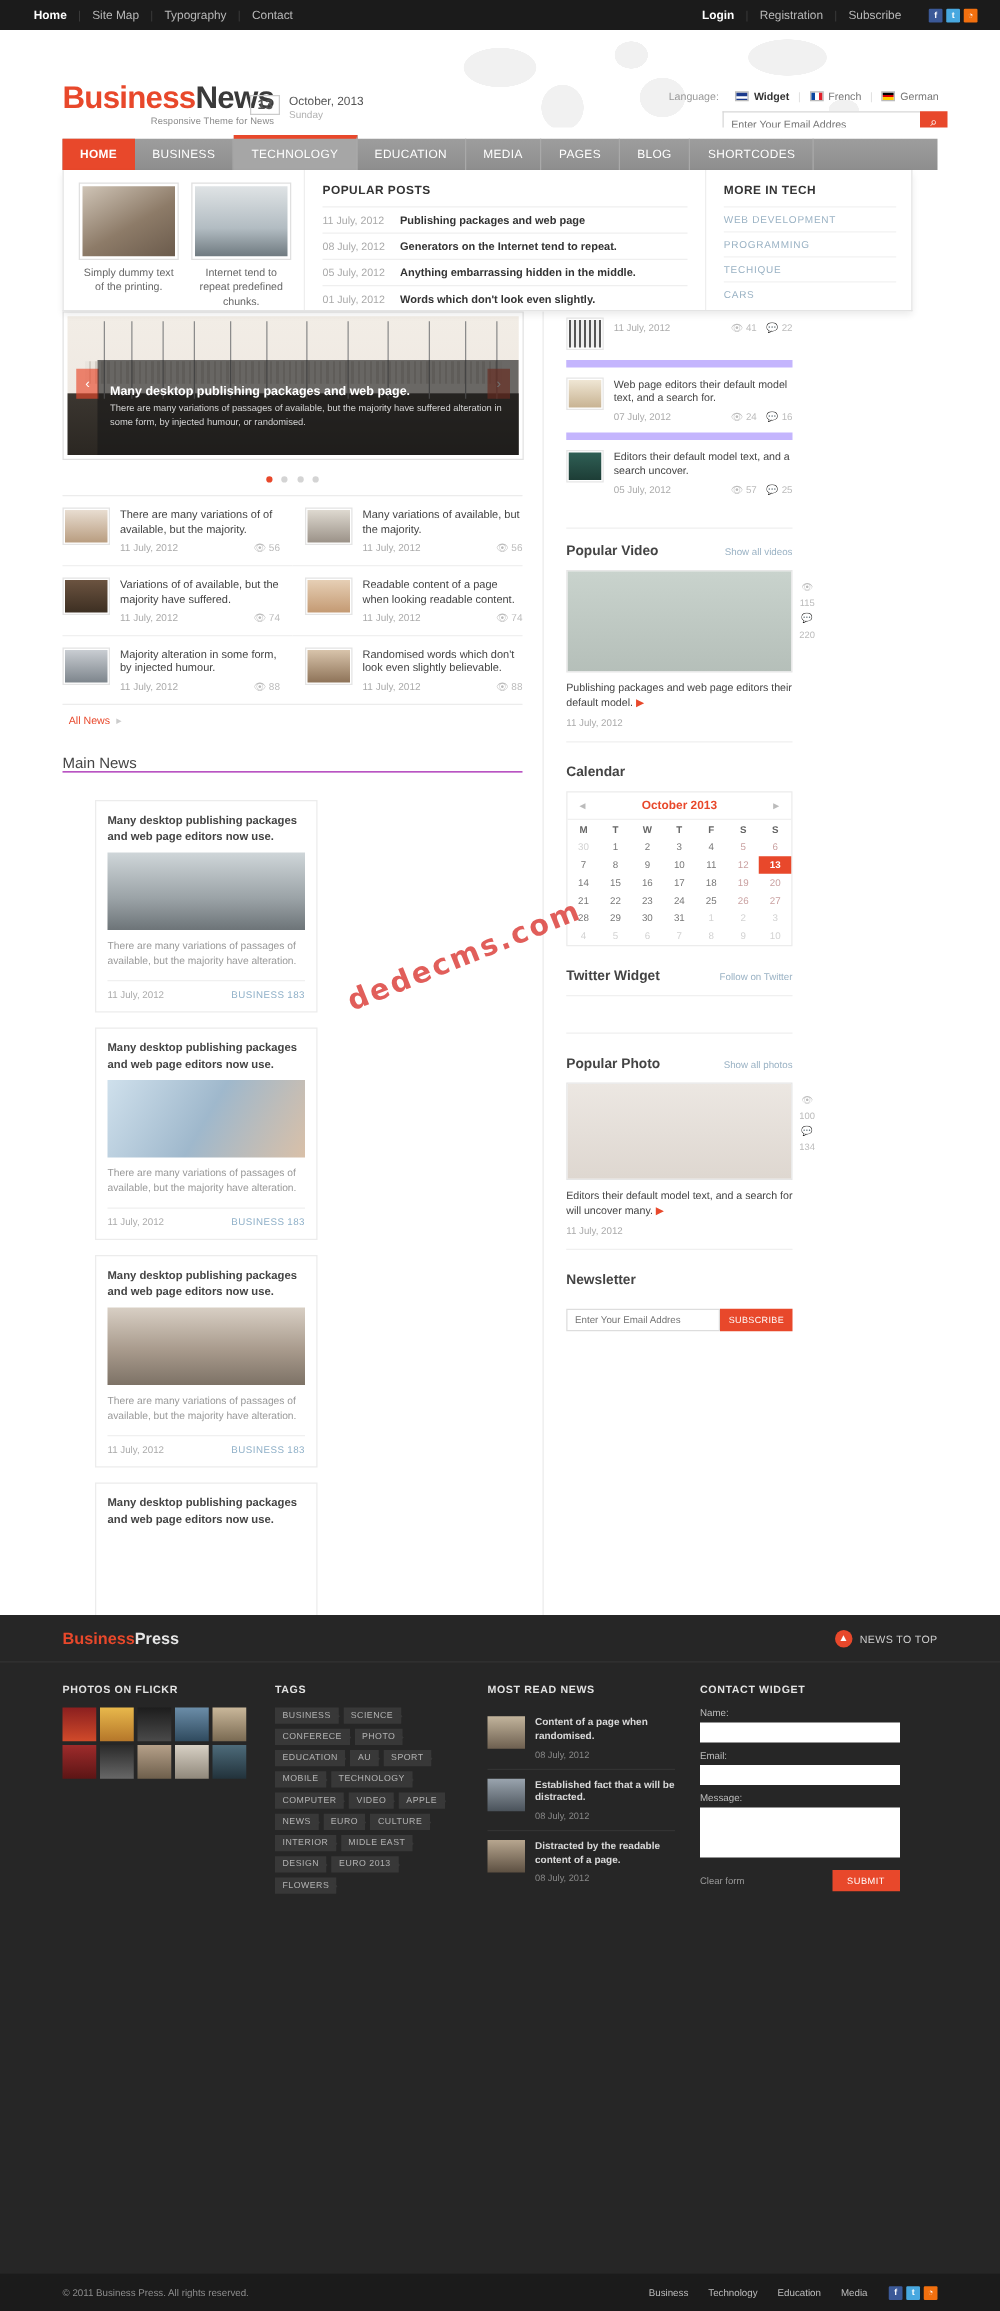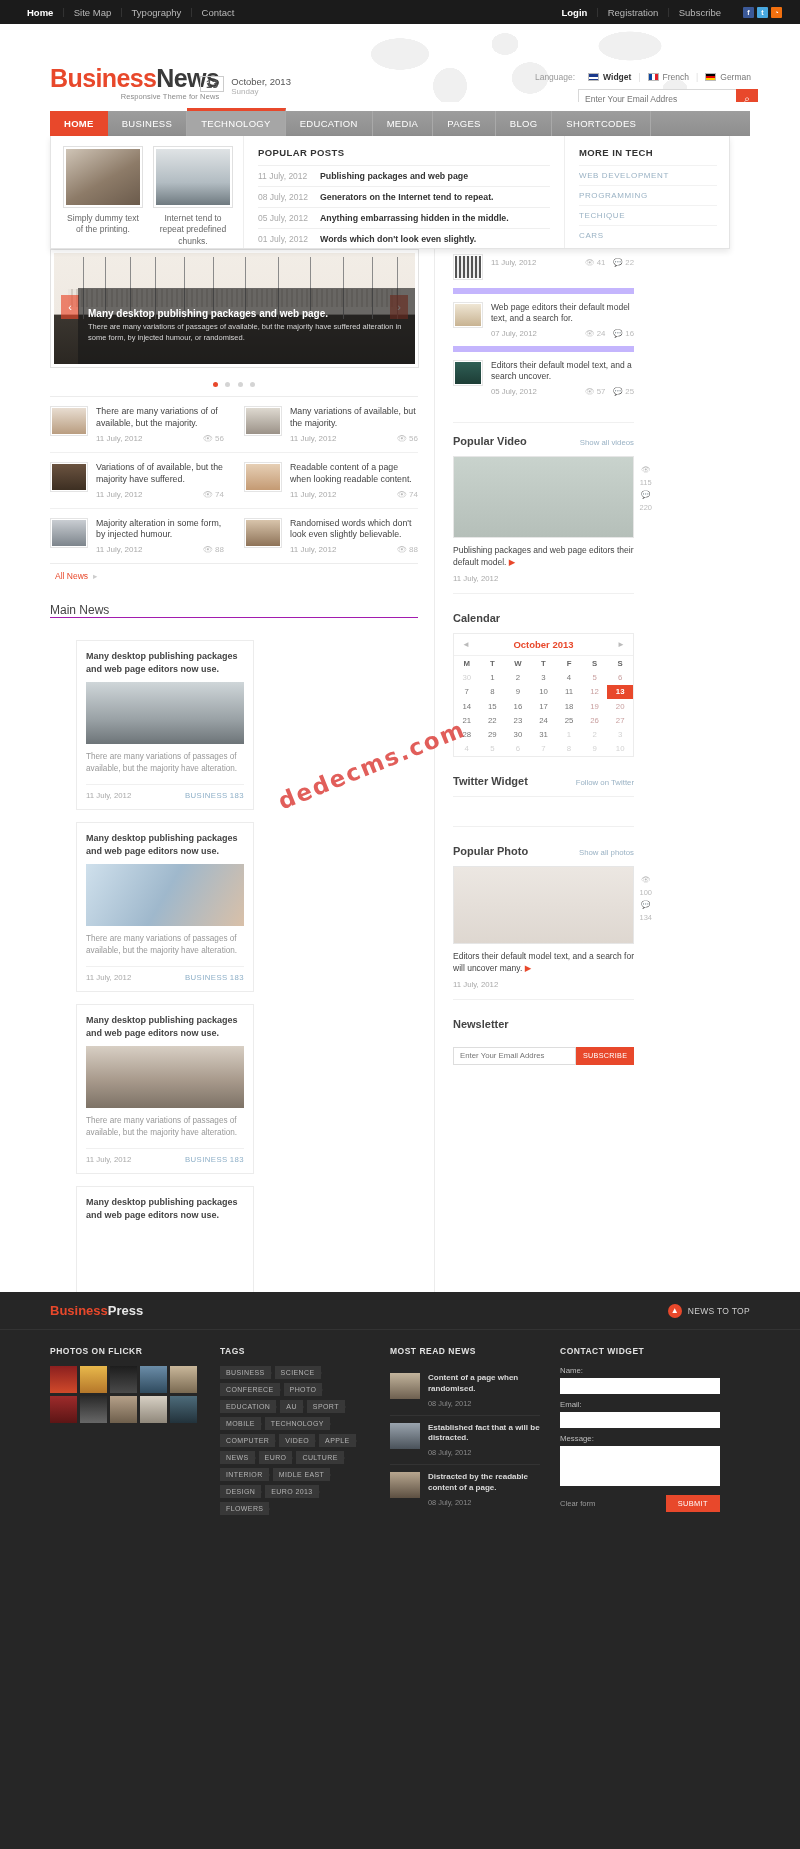--- a/index.html
+++ b/index.html
@@ -821,14 +821,27 @@
         <input style="">
         <label>Message:</label>
         <textarea style=""></textarea>
         <div class="cw-ft">
           <span class="clr">Clear form</span>
           <button class="sub">SUBMIT</button>
         </div>
       </div>
     </div>
 
+    <div class="fbot">
+      <span class="cp">© 2011 Business Press. All rights reserved.</span>
+      <span class="lnk">
+        <a>Business</a>
+        <a>Technology</a>
+        <a>Education</a>
+        <a>Media</a>
+        <span style="width:6px;display:inline-block"></span>
+        <span class="soc fb">f</span>
+        <span class="soc tw">t</span>
+        <span class="soc rs">◔</span>
+      </span>
+    </div>
   </div>
 </div>
 
 </body></html>

